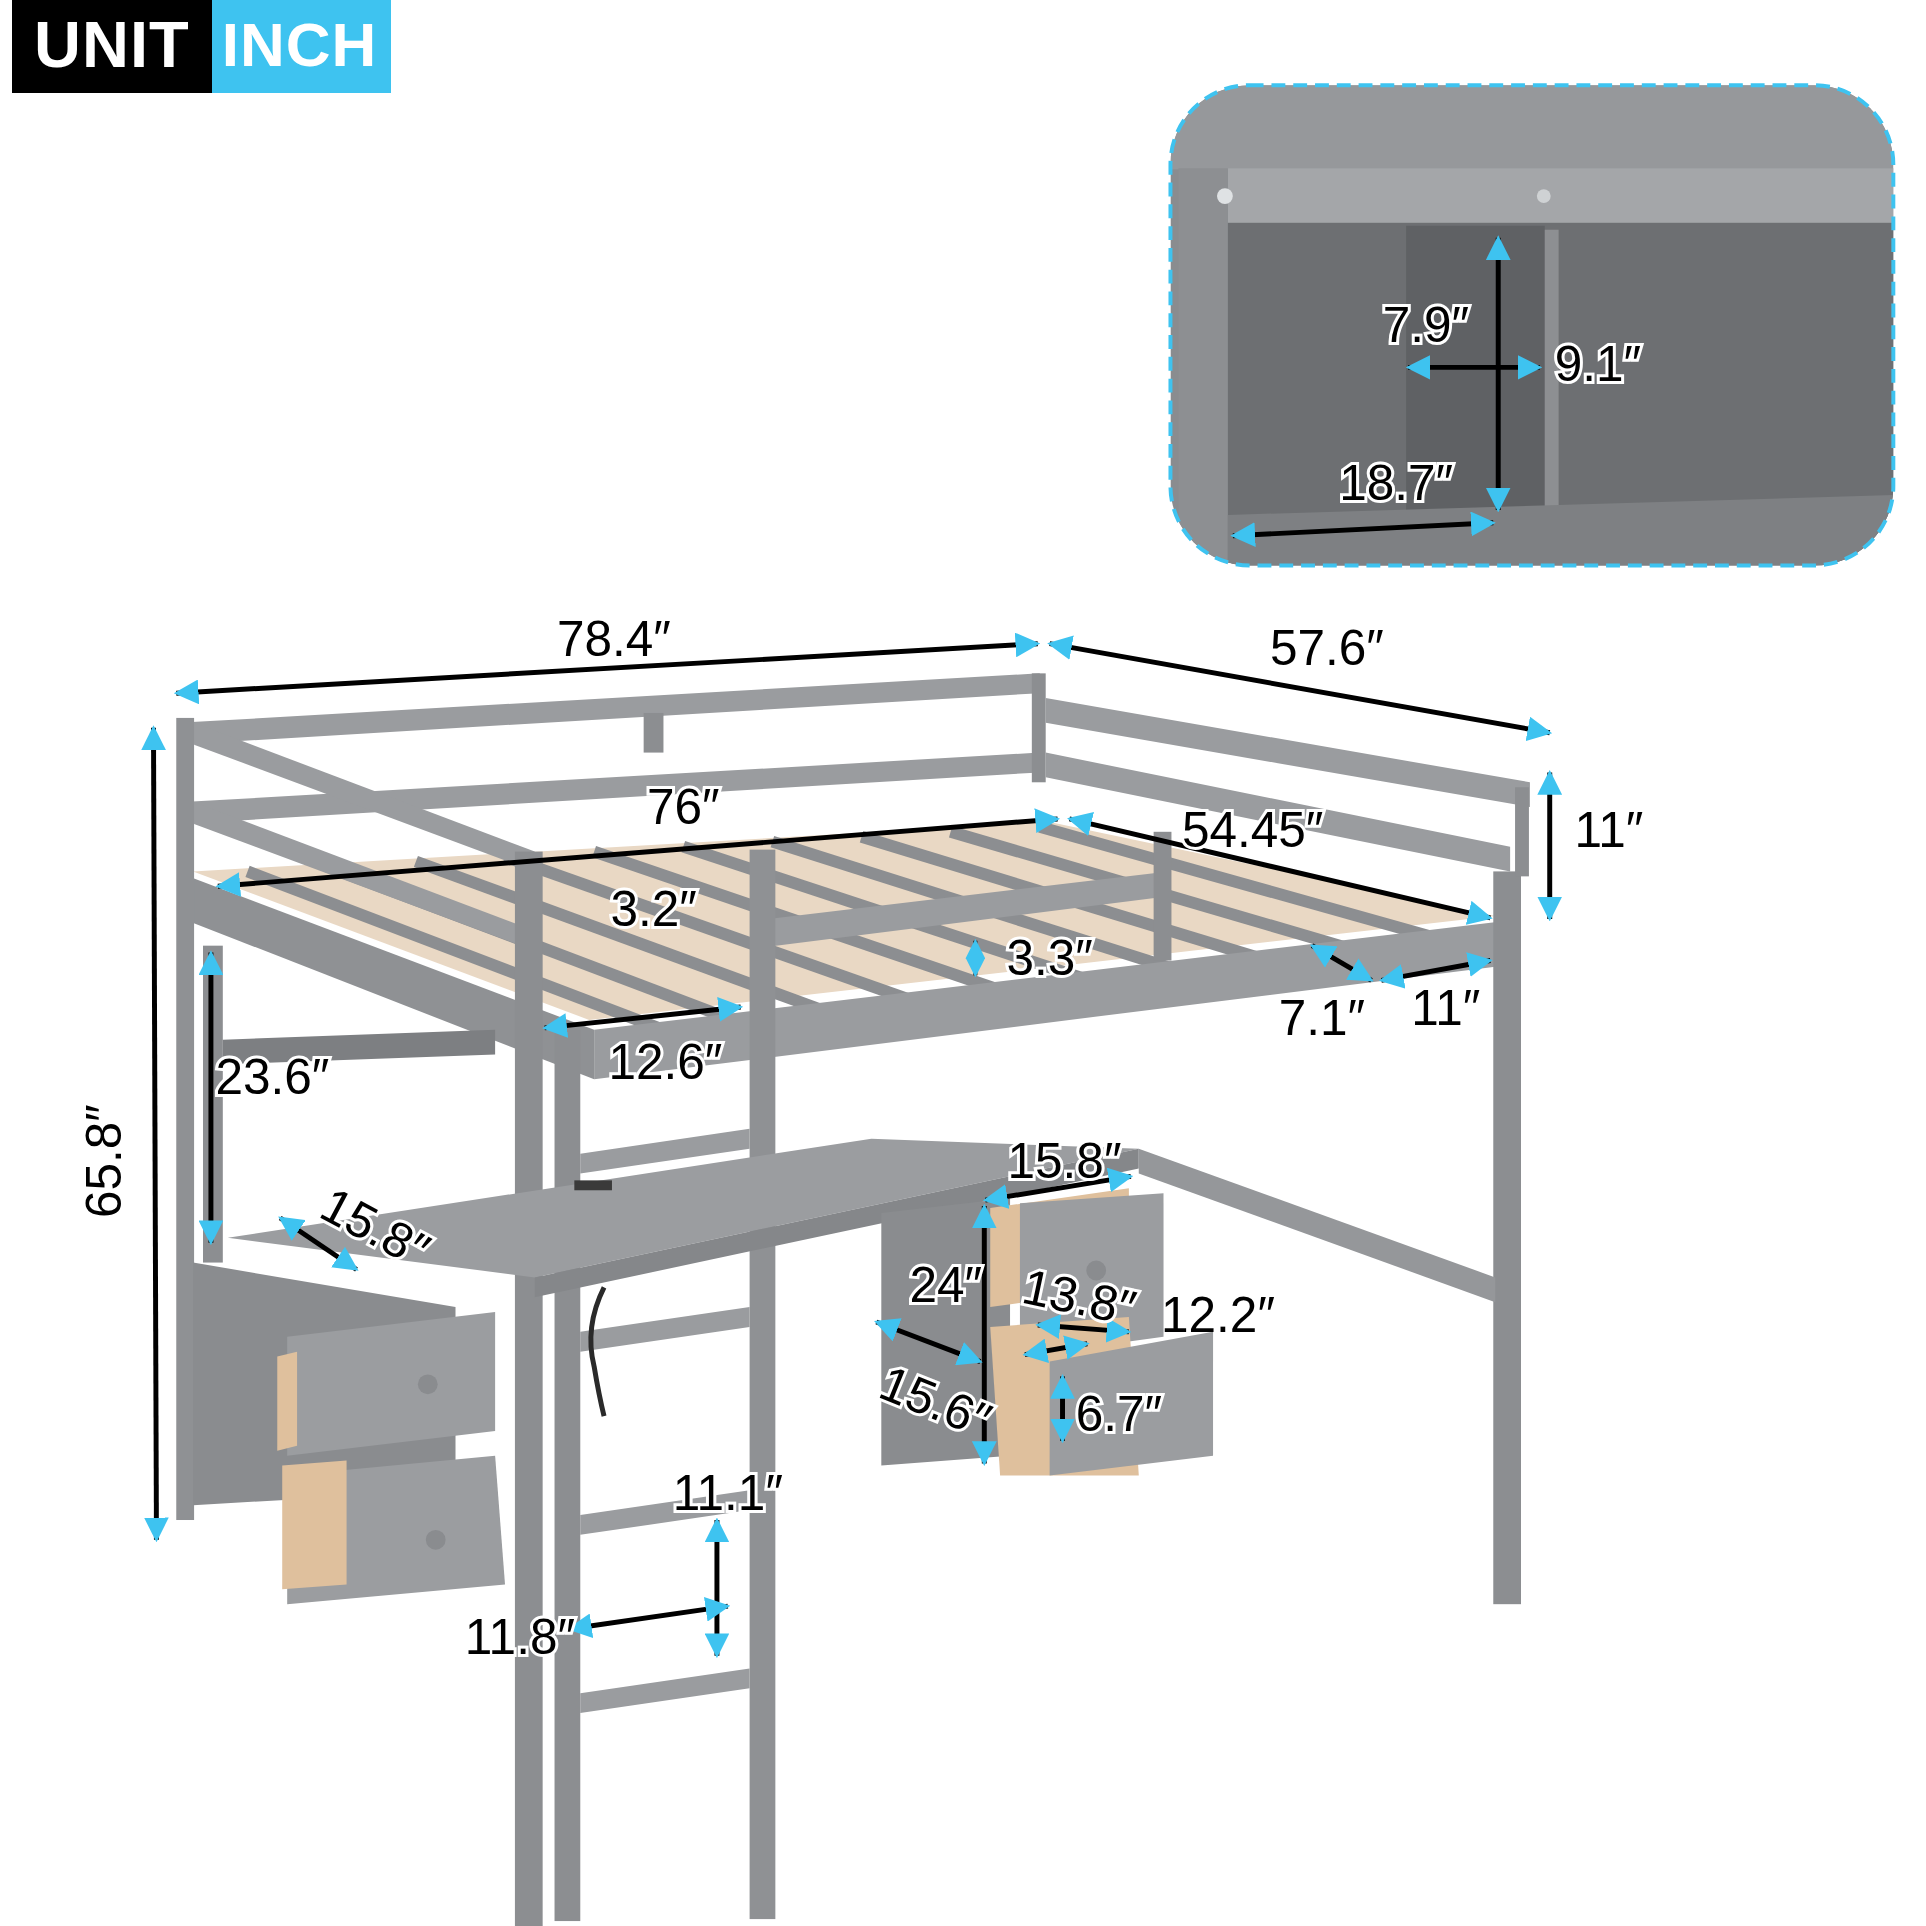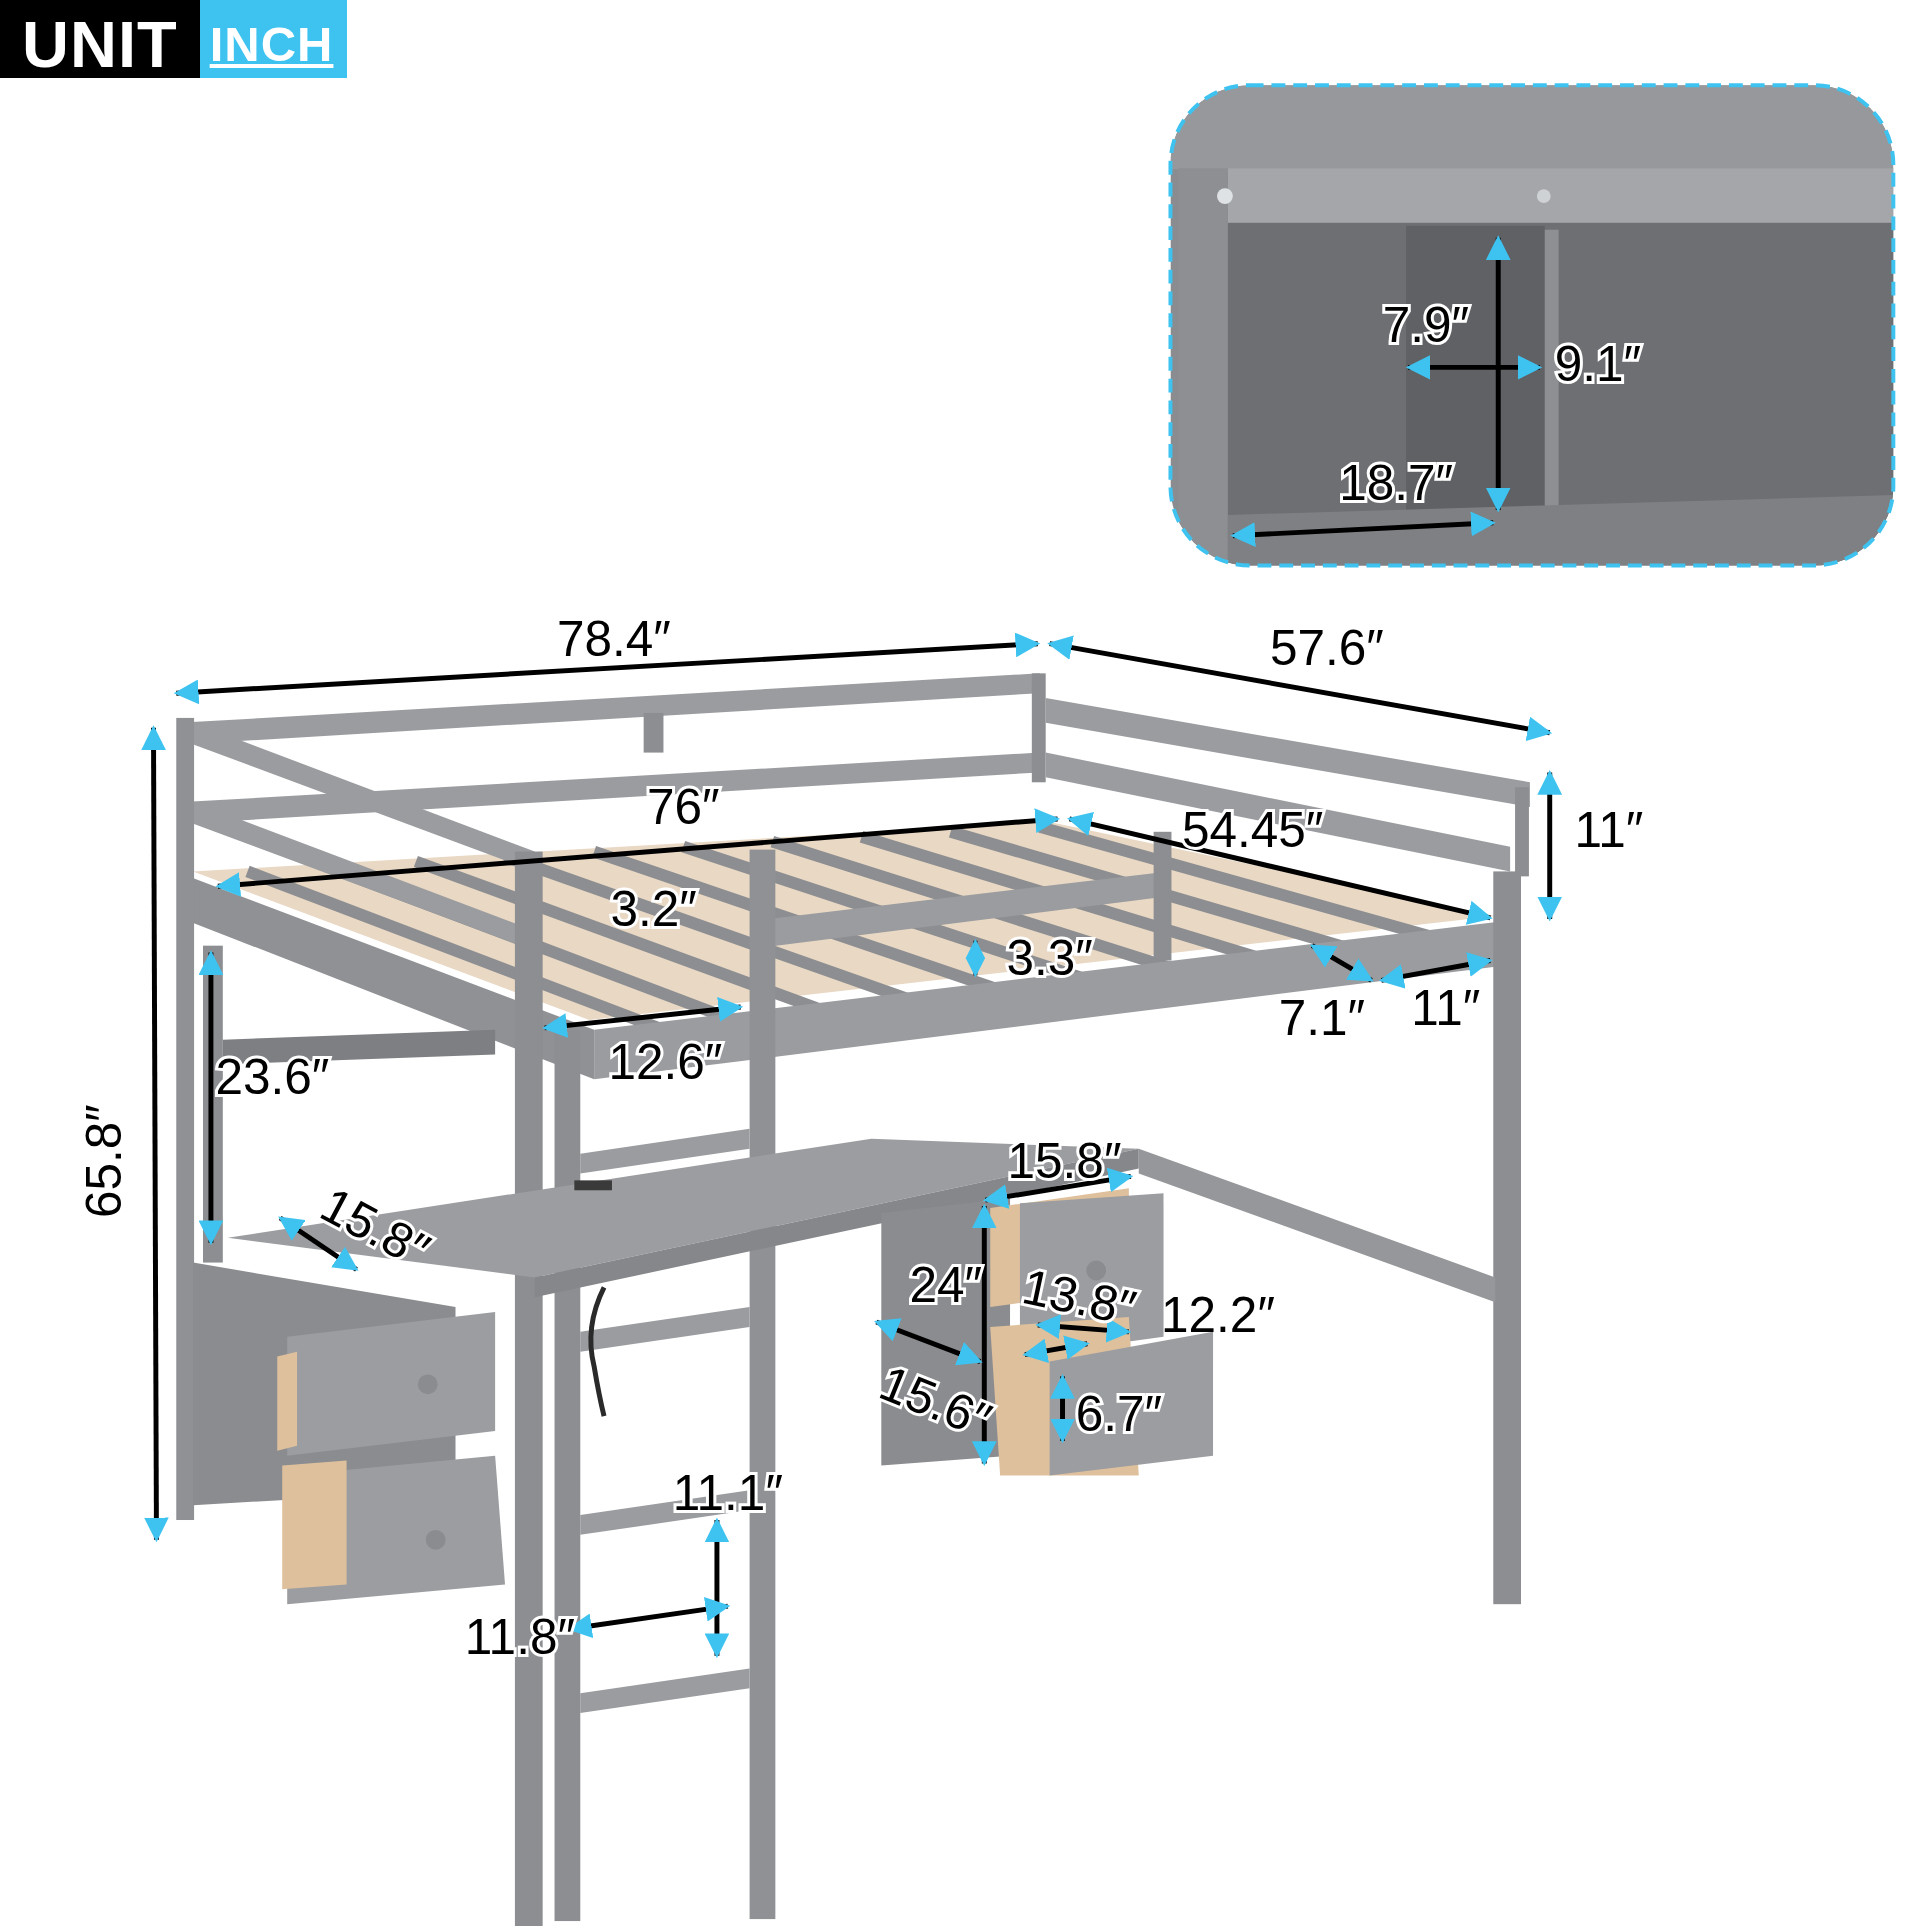--- a/index.html
+++ b/index.html
@@ -1,19 +1,19 @@
 <!DOCTYPE html>
 <html><head>
 <meta charset="utf-8">
 <style>
   html, body { margin: 0; padding: 0; background: #ffffff; }
   body { width: 1927px; height: 1927px; position: relative; overflow: hidden; font-family: "Liberation Sans", sans-serif; }
-  .unit-badge { position: absolute; left: 0; top: 0; height: 78px; display: flex; }
+  .unit-badge { position: absolute; left: 12px; top: 0; height: 93px; display: flex; }
   .unit-badge .u1 { background: #000; color: #fff; font-weight: bold; font-size: 65px; line-height: 89px; padding: 0 22px 0 22px; letter-spacing: 1px; }
-  .unit-badge .u2 { background: #3ec3f0; color: #fff; font-weight: bold; font-size: 49px; line-height: 89px; padding: 0 14px 0 10px; letter-spacing: 1px; text-decoration: underline; }
+  .unit-badge .u2 { background: #3ec3f0; color: #fff; font-weight: bold; font-size: 62px; line-height: 89px; padding: 0 14px 0 10px; letter-spacing: 1px; }
   svg.scene { position: absolute; left: 0; top: 0; }
   .dim { font-family: "Liberation Sans", sans-serif; font-size: 50px; fill: #000; stroke: #fff; stroke-width: 6px; paint-order: stroke; font-weight: normal; }
   .dim-plain { font-family: "Liberation Sans", sans-serif; font-size: 50px; fill: #000; }
 </style>
 </head>
 <body>
 
 <div class="unit-badge">
   <div class="u1">UNIT</div>
   <div class="u2">INCH</div>

